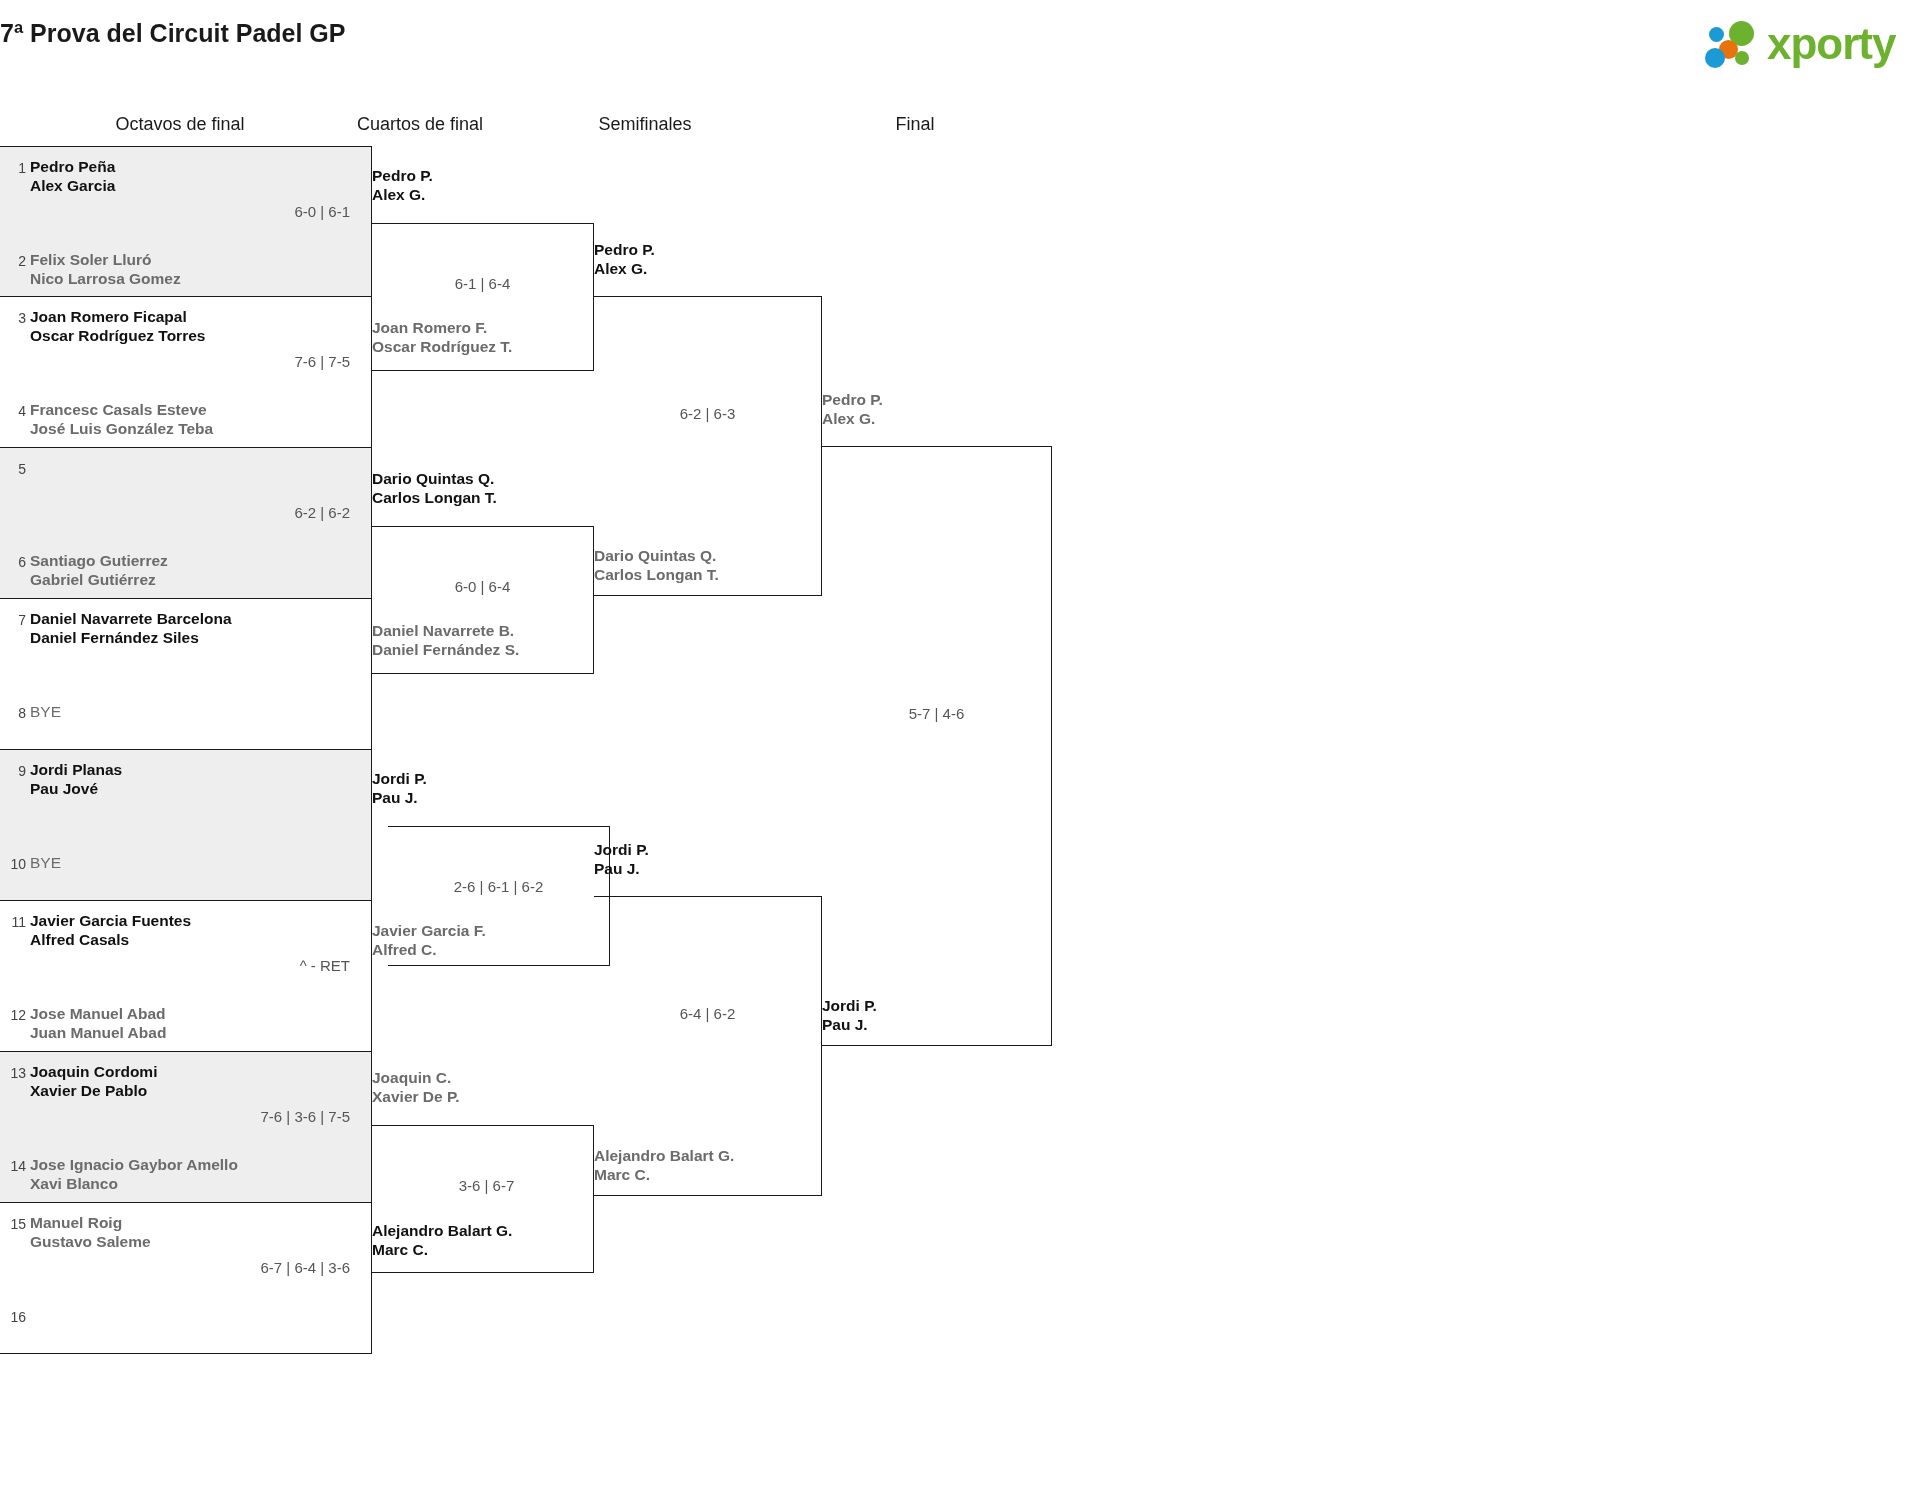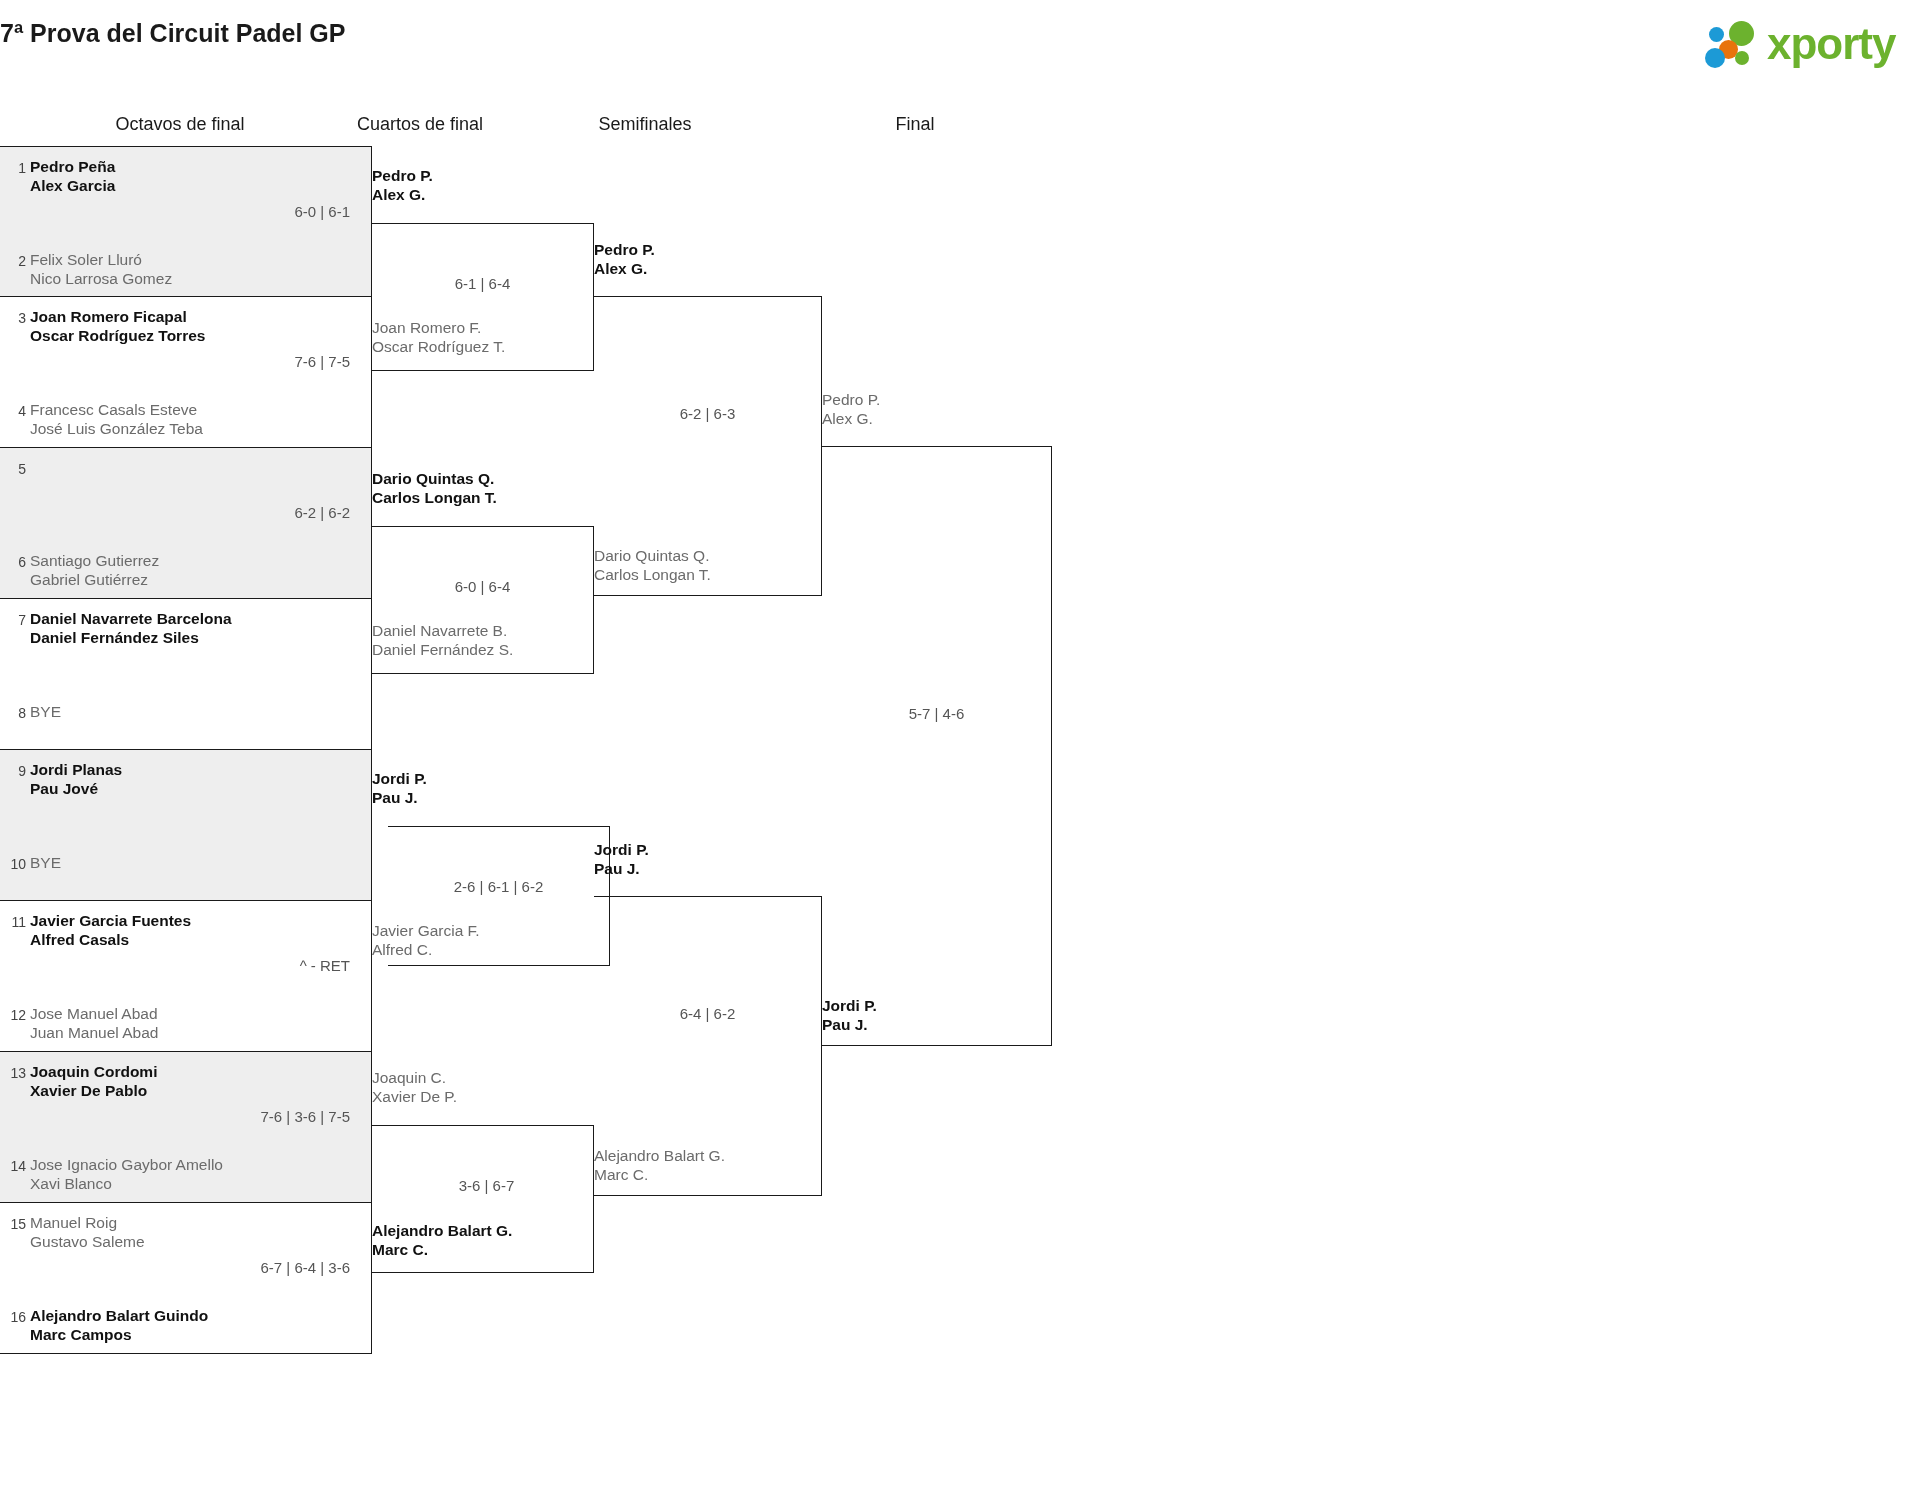--- a/index.html
+++ b/index.html
@@ -30,21 +30,21 @@
   .r16-match { position: relative; width: 372px; height: 151px;
                border-bottom: 1.5px solid #1a1a1a; border-right: 1.5px solid #1a1a1a; }
   .r16-match.shaded { background: #eeeeee; }
   .r16-match.first { border-top: 1.5px solid #1a1a1a; }
 
   .seed { position: absolute; left: 4px; width: 22px; text-align: right;
           font-size: 14px; color: #444; line-height: 16px; }
   .team { position: absolute; left: 30px; width: 330px; font-size: 15.5px; line-height: 19px; }
   .team .ln { white-space: nowrap; overflow: hidden; text-overflow: ellipsis; }
   .win { font-weight: bold; color: #111111; }
-  .lose { font-weight: normal; color: #6b6b6b; }
+  .lose { font-weight: bold; color: #6b6b6b; }
 
   .r16-top  { top: 10px; }
   .r16-bot  { top: 103px; }
   .seed-top { top: 13px; }
   .seed-bot { top: 106px; }
   .seed-bye { top: 106px; }
   .bye-line { position: absolute; left: 30px; top: 103px; font-size: 15.5px; line-height: 19px; color: #6b6b6b; }
 
   .r16-score { position: absolute; left: 30px; top: 56px; width: 320px; text-align: right;
                font-size: 15px; color: #555; }
@@ -160,24 +160,20 @@
         </div>
       </div>
       <div class="r16-match">
         <div class="seed seed-top">15</div>
         <div class="team r16-top">
           <div class="ln lose">Manuel Roig</div>
           <div class="ln lose">Gustavo Saleme</div>
         </div>
         <div class="r16-score">6-7 | 6-4 | 3-6</div>
         <div class="seed seed-bot">16</div>
-        <div class="team r16-bot">
-          <div class="ln win">Alejandro Balart Guindo</div>
-          <div class="ln win">Marc Campos</div>
-        </div>
       </div>
     </div>
 
   <div id="later-rounds">
       <div class="nm" style="left: 372px; top: 148px;">
         <div class="win">Pedro P.</div>
         <div class="win">Alex G.</div>
       </div>
       <div class="bbox" style="left: 372px; top: 205px; width: 222px; height: 148px;">
         <div class="bscore" style="top: 51px;">6-1 | 6-4</div>

